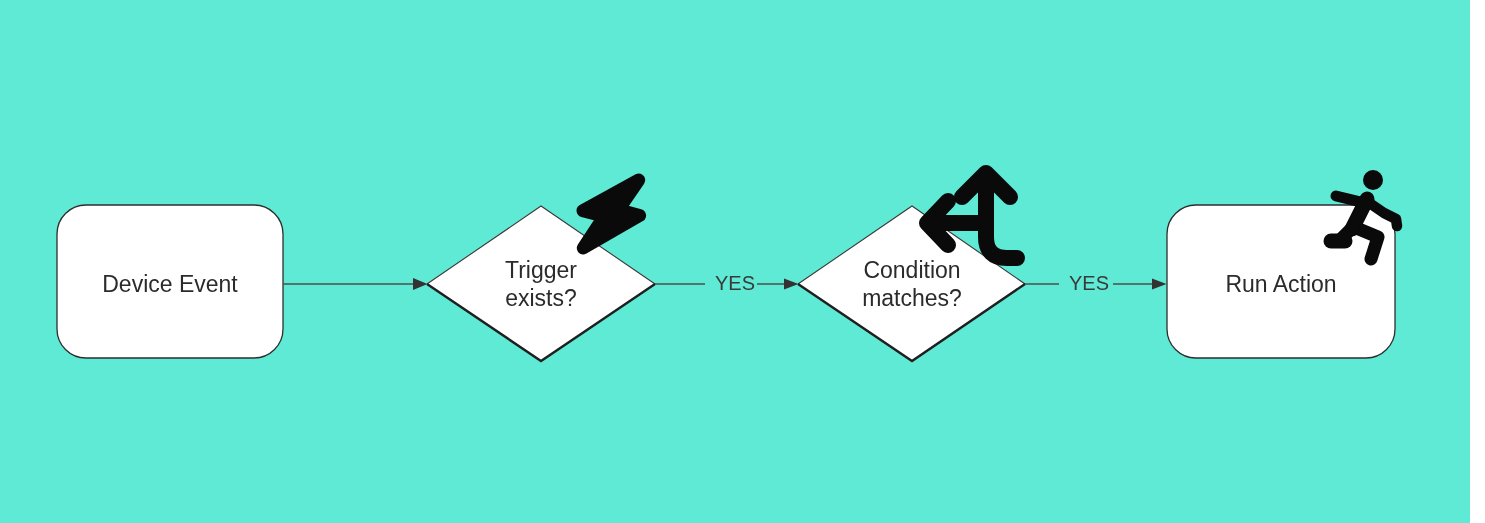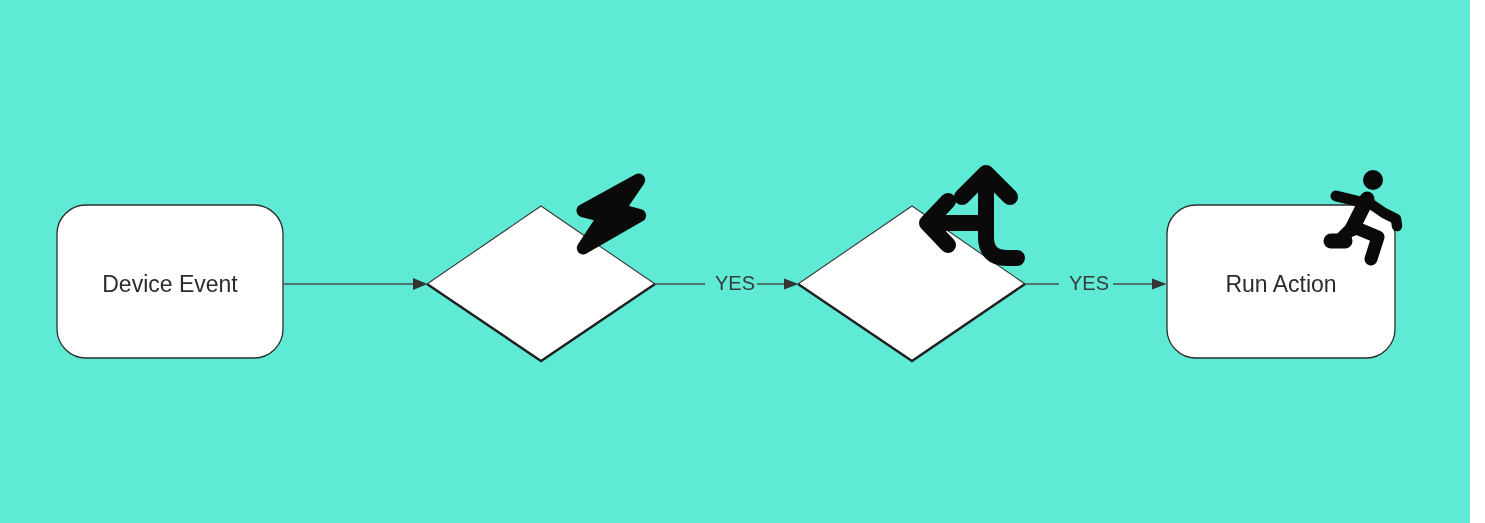--- a/index.html
+++ b/index.html
@@ -94,21 +94,23 @@
       <path d="M 1367,199 L 1352,229" stroke-width="15"></path>
       <path d="M 1368,202 L 1384,213 L 1396,219 L 1397,226" stroke-width="10.5"></path>
       <path d="M 1354,227 L 1378,237 L 1371,259" stroke-width="13"></path>
       <path d="M 1353,227 L 1341,239" stroke-width="13"></path>
       <path d="M 1331,241 L 1345,241" stroke-width="15"></path>
     </g>
   </svg>
 
   <div class="node-label" style="left:70px; top:270px; width:200px;">Device Event</div>
 
+  <div class="node-label" style="left:491px; top:256px; width:100px;">Trigger exists?</div>
 
   <div class="edge-label" style="left:735px; top:283px;">YES</div>
 
+  <div class="node-label" style="left:847px; top:256px; width:130px;">Condition matches?</div>
 
   <div class="edge-label" style="left:1089px; top:283px;">YES</div>
 
   <div class="node-label" style="left:1181px; top:270px; width:200px;">Run Action</div>
 
 </div>
 
 </body></html>

